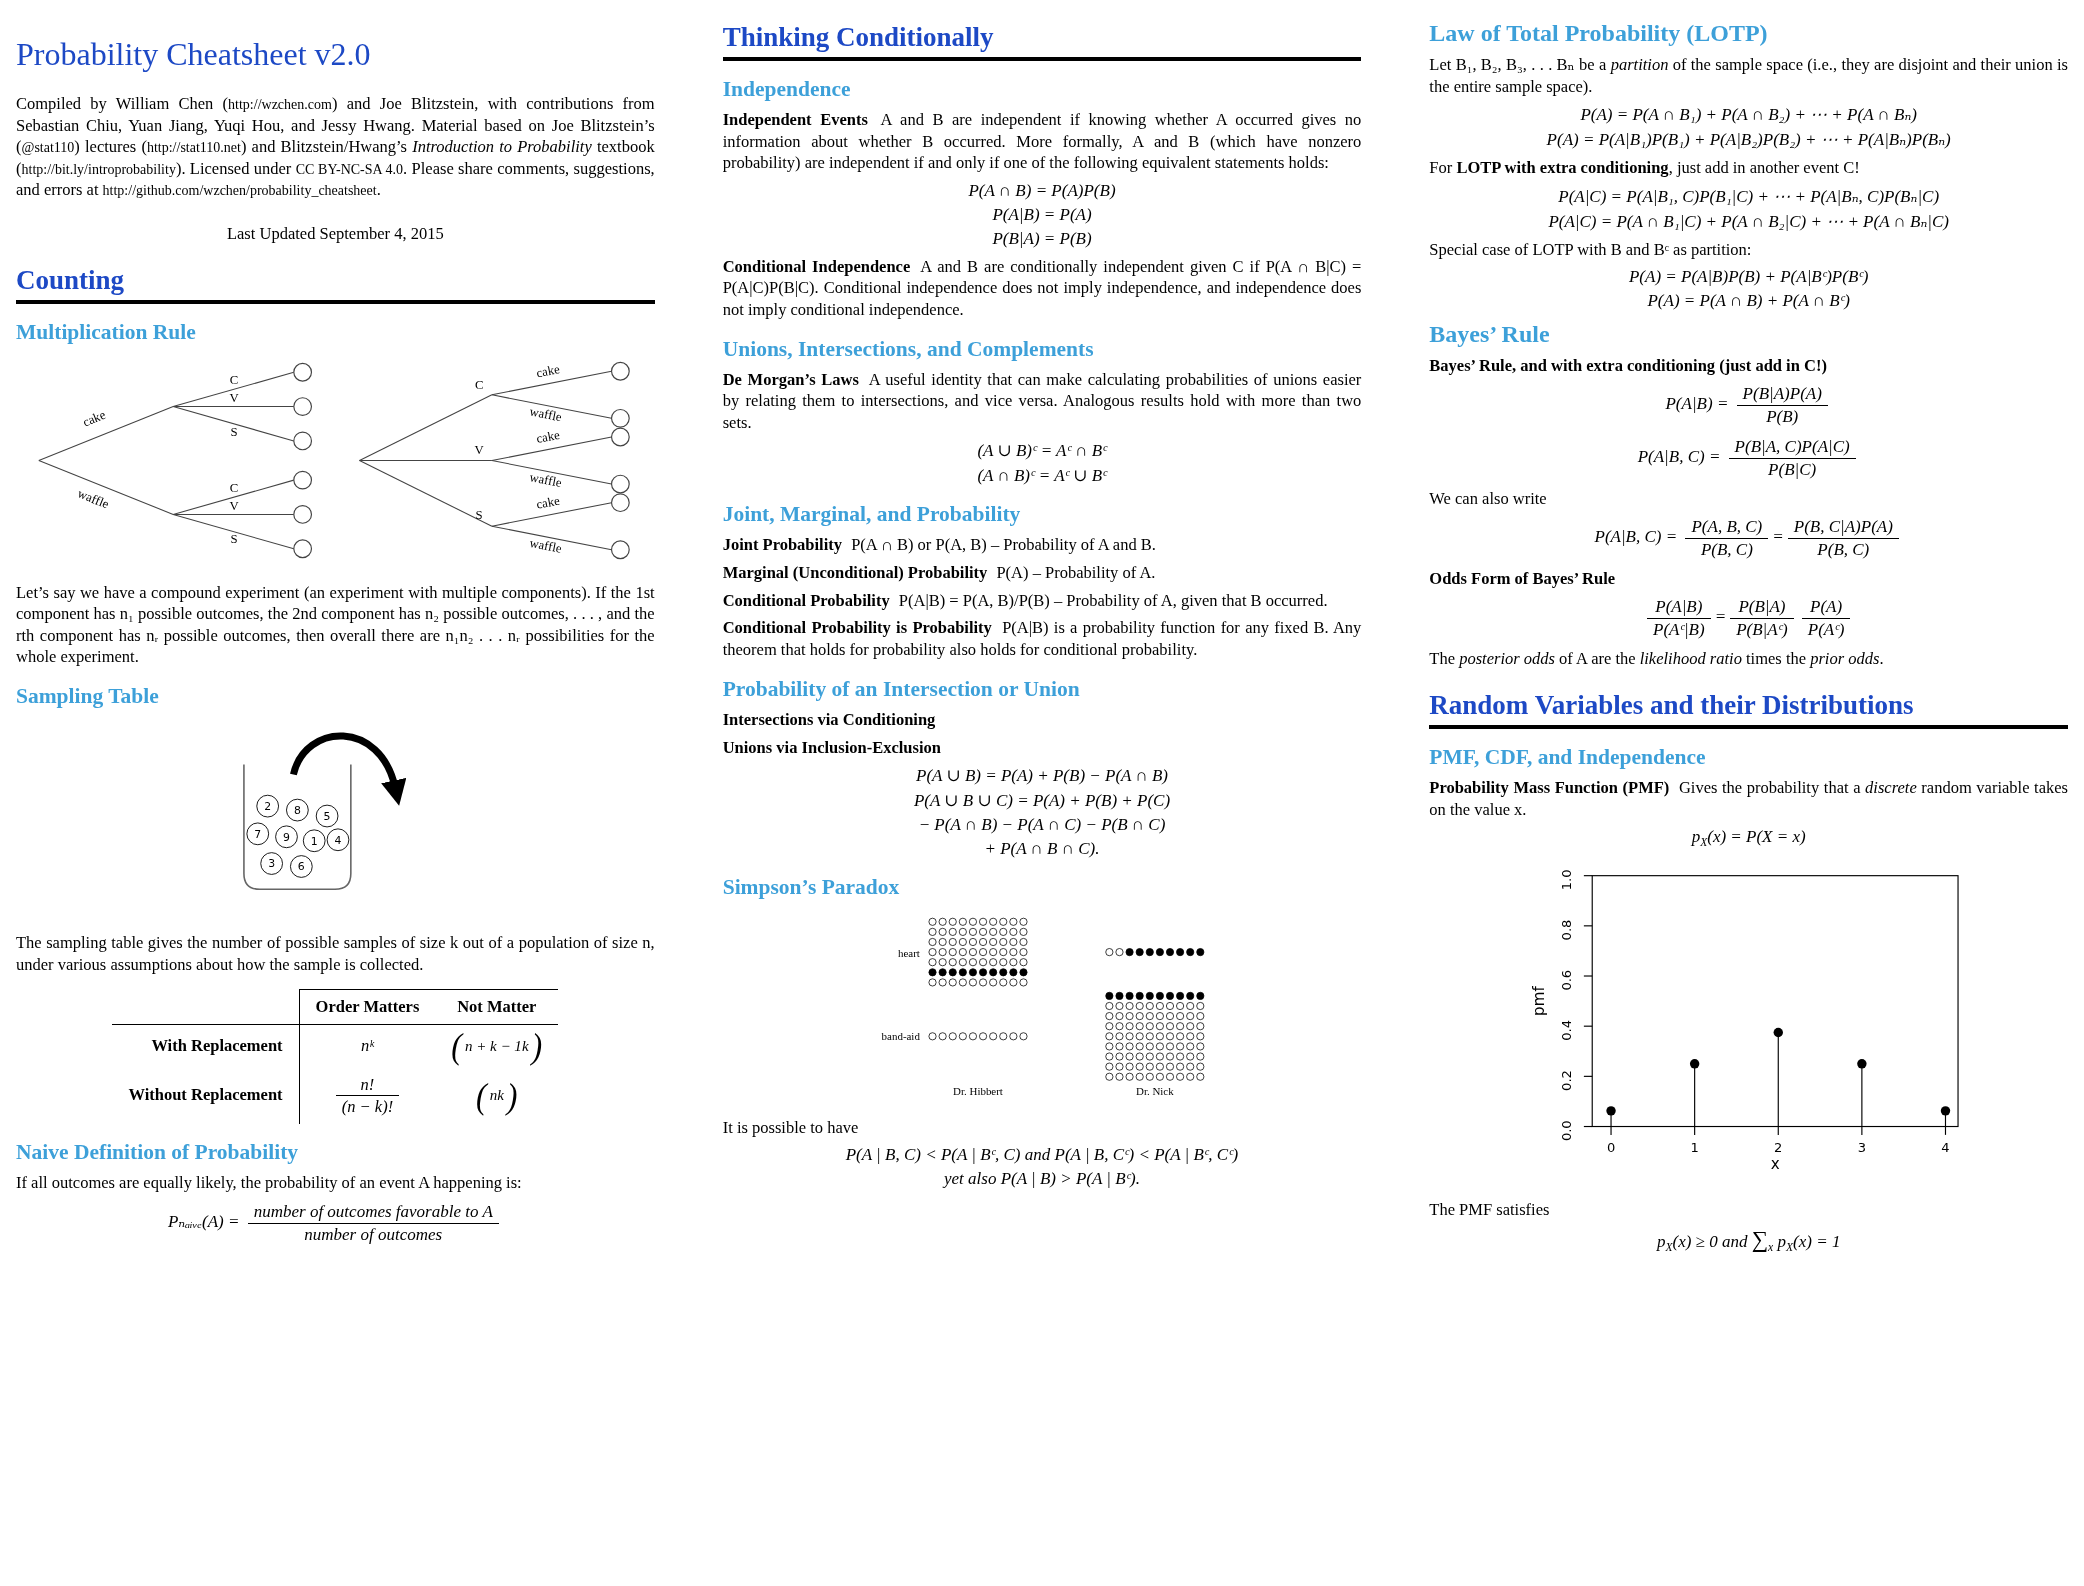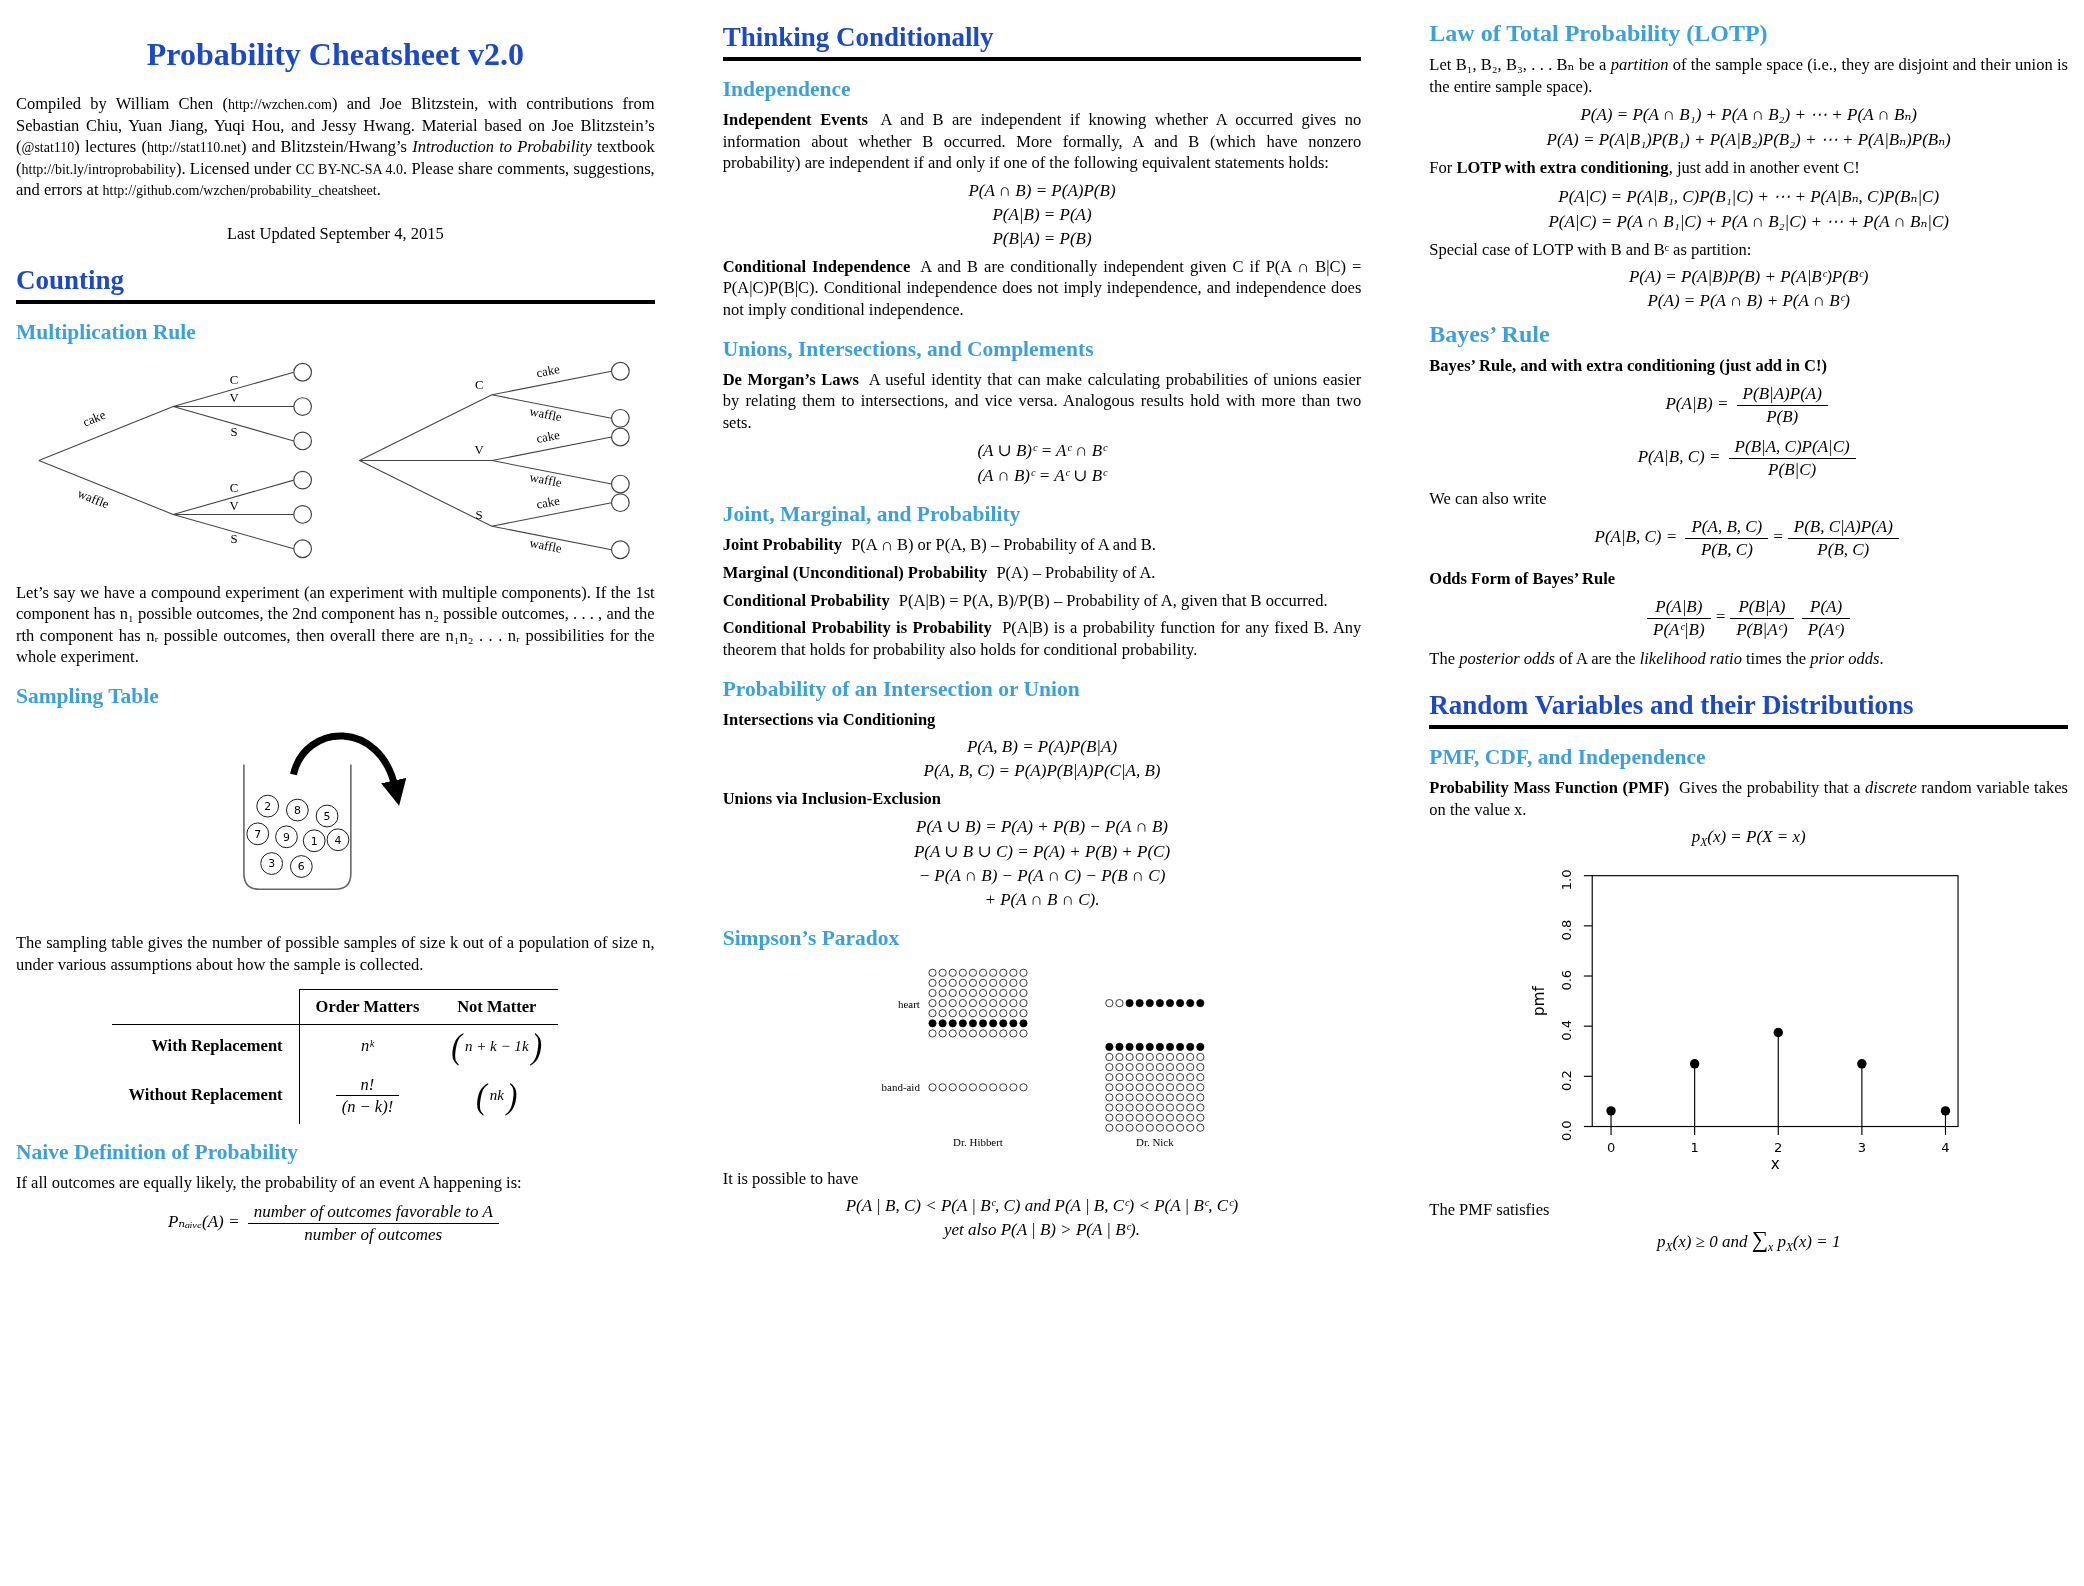--- a/index.html
+++ b/index.html
@@ -10,21 +10,21 @@
   html,body{background:#fff;}
   body{
     width:2084px; height:1586px; overflow:hidden;
     font-family:"Liberation Serif","DejaVu Serif",serif;
     font-size:16.5px; color:#000;
   }
   .page{display:flex; padding:10px 16px 0 16px;}
   .col{width:644px;}
   .col + .col{margin-left:68px;}
 
-  .title{color:var(--sec); font-size:32px; font-weight:bold; text-align:center; margin:26px 0 20px;}
+  .title{color:var(--sec); font-size:32px; font-weight:normal; text-align:left; margin:26px 0 20px;}
   .section-h{color:var(--sec); font-size:27px; font-weight:bold; margin:20px 0 4px;}
   .section-h.first{margin-top:12px;}
   .section-rule{height:4px; background:#000; margin:2px 0 12px;}
   .sub-h{color:var(--sub); font-size:21.5px; font-weight:bold; margin:16px 0 7px;}
   .sub-h.big{font-size:24px; margin-top:10px;}
   .p{margin:6px 0; line-height:1.31; text-align:justify;}
   .p.center{text-align:center;}
   .lead{font-weight:bold; margin-right:5px;}
   .boldline{font-weight:bold; margin:8px 0 4px;}
   .mono{font-family:Liberation Serif, serif; font-size:14px;}
@@ -240,24 +240,20 @@
     </div>
 
     <h3 class="sub-h">Joint, Marginal, and Probability</h3>
     <p class="p"><b class="lead">Joint Probability</b><span> P(A ∩ B) or P(A, B) – Probability of A and B.</span></p>
     <p class="p"><b class="lead">Marginal (Unconditional) Probability</b><span> P(A) – Probability of A.</span></p>
     <p class="p"><b class="lead">Conditional Probability</b><span> P(A|B) = P(A, B)/P(B) – Probability of A, given that B occurred.</span></p>
     <p class="p"><b class="lead">Conditional Probability is Probability</b><span> P(A|B) is a probability function for any fixed B. Any theorem that holds for probability also holds for conditional probability.</span></p>
 
     <h3 class="sub-h">Probability of an Intersection or Union</h3>
     <div class="boldline">Intersections via Conditioning</div>
-    <div class="eq">
-      <div class="eqline">P(A, B) = P(A)P(B|A)</div>
-      <div class="eqline">P(A, B, C) = P(A)P(B|A)P(C|A, B)</div>
-    </div>
     <div class="boldline">Unions via Inclusion-Exclusion</div>
     <div class="eq">
       <div class="eqline">P(A ∪ B) = P(A) + P(B) − P(A ∩ B)</div>
       <div class="eqline">P(A ∪ B ∪ C) = P(A) + P(B) + P(C)</div>
       <div class="eqline">− P(A ∩ B) − P(A ∩ C) − P(B ∩ C)</div>
       <div class="eqline">+ P(A ∩ B ∩ C).</div>
     </div>
 
     <h3 class="sub-h">Simpson’s Paradox</h3>
     <div class="fig">

